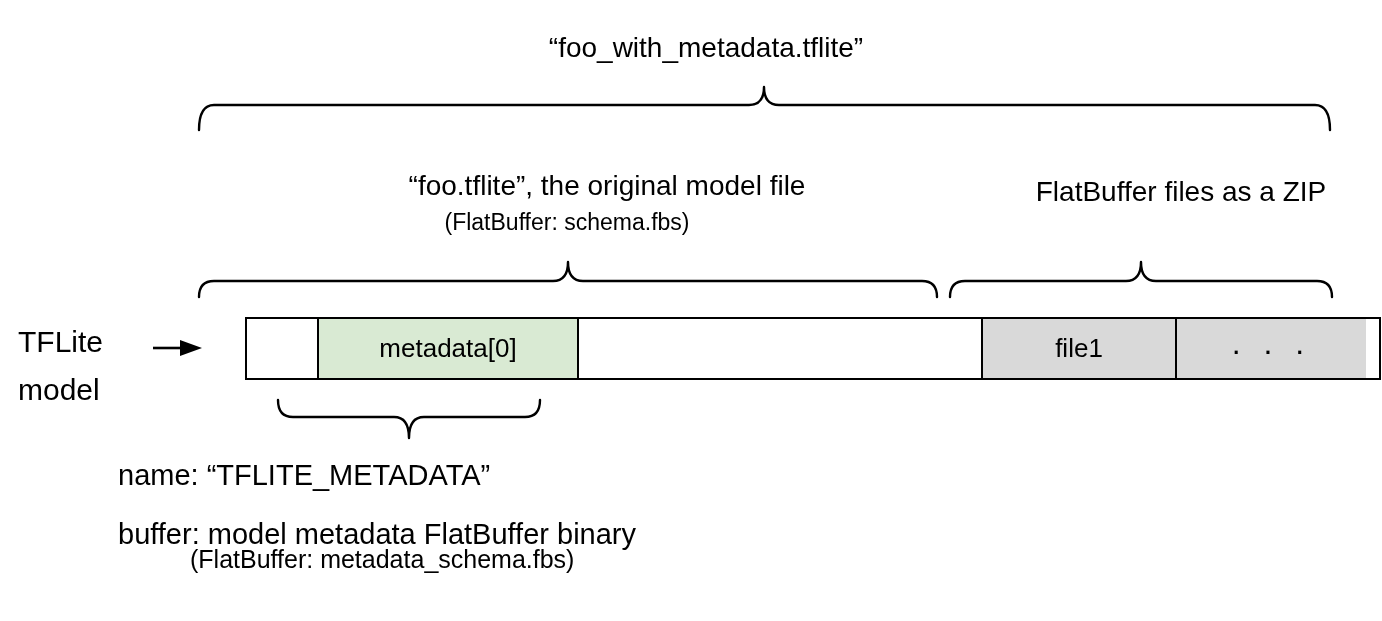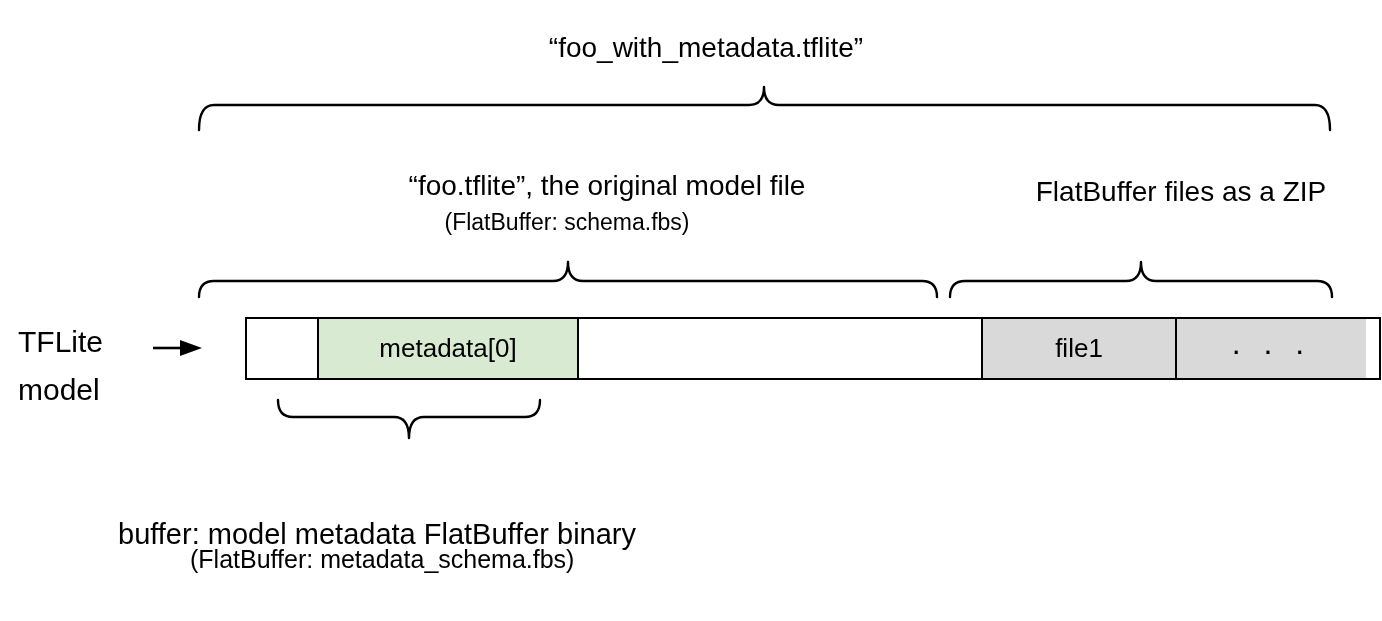--- a/index.html
+++ b/index.html
@@ -98,16 +98,17 @@
       <span></span>
     </div>
     <div class="bar-seg" style="width: 194px; background-color: rgb(217, 217, 217);">
       <span>file1</span>
     </div>
     <div class="bar-seg dots" style="width: 191px; background-color: rgb(217, 217, 217);">
       <span>. . .</span>
     </div>
   </div>
 
+  <div class="txt note-line" style="left:118px; top:459px;">name: “TFLITE_METADATA”</div>
   <div class="txt note-line" style="left:118px; top:518px;">buffer: model metadata FlatBuffer binary</div>
   <div class="txt note-small" style="left:190px; top:545px;">(FlatBuffer: metadata_schema.fbs)</div>
 
 </div>
 
 </body></html>

